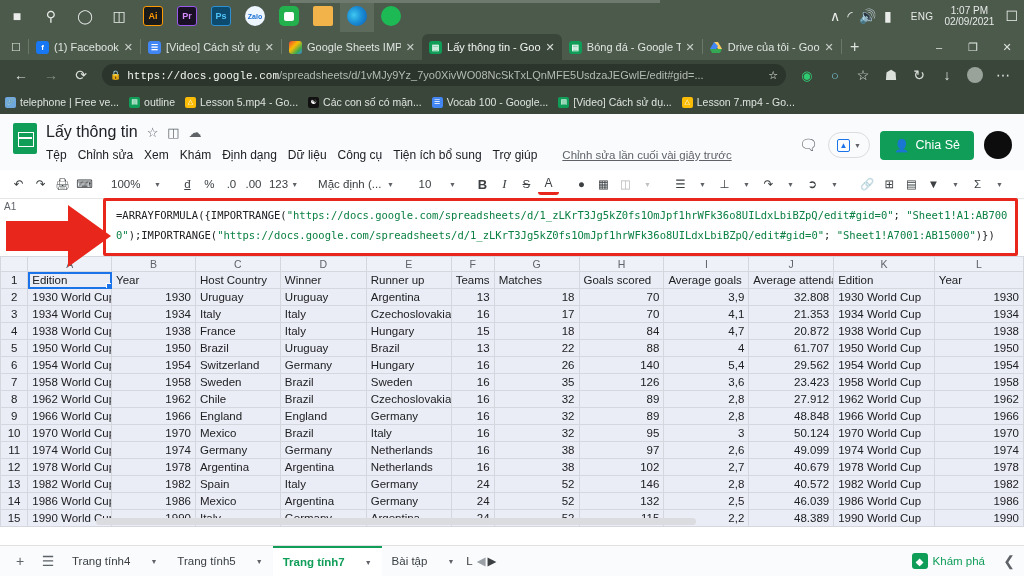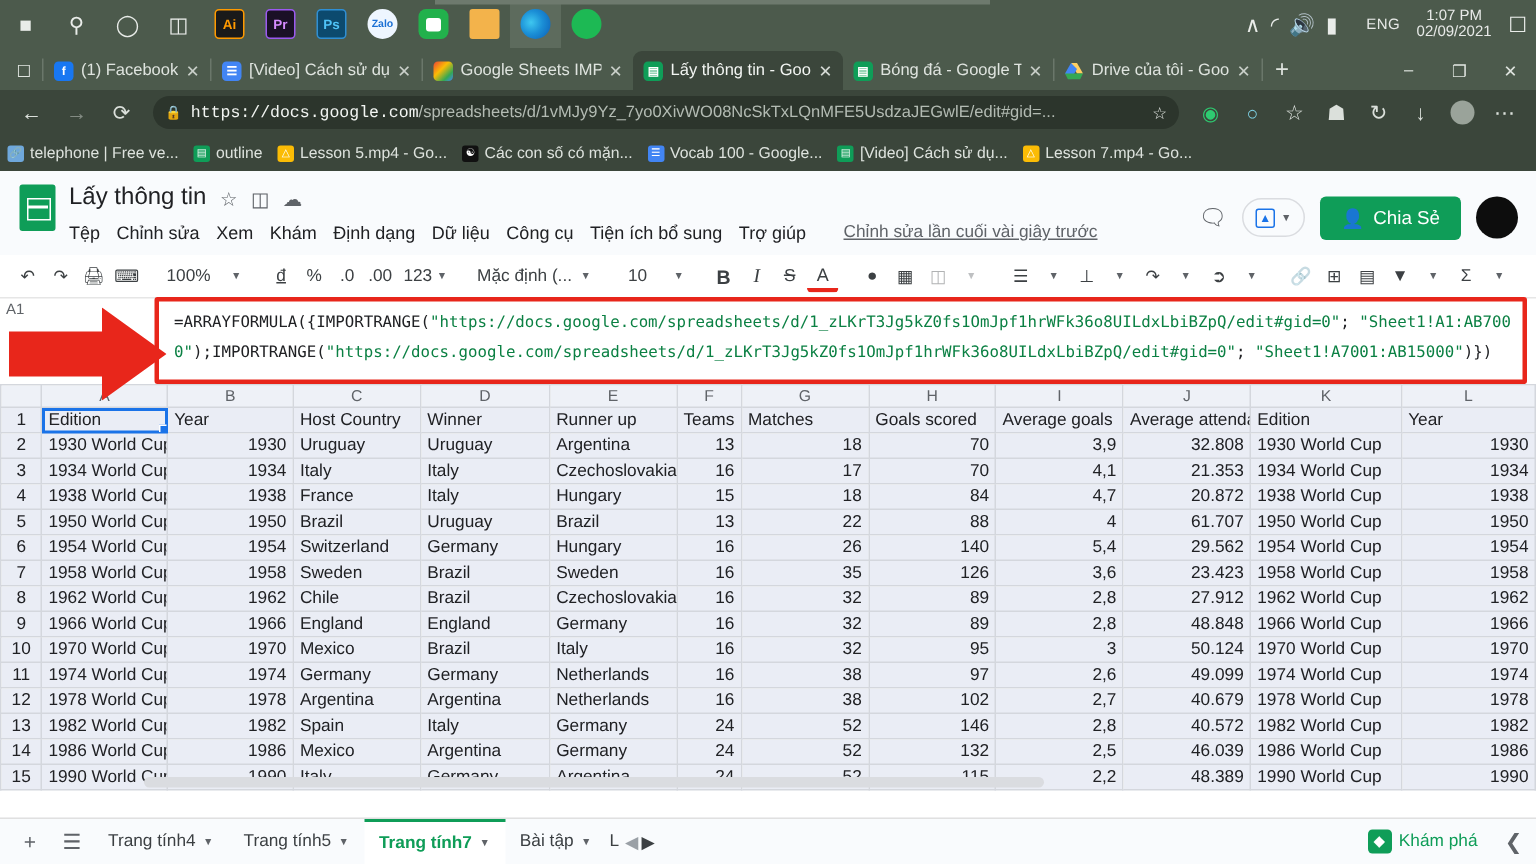--- a/index.html
+++ b/index.html
@@ -149,21 +149,21 @@
   td.selected::after { content:""; position:absolute; right:-2px; bottom:-2px; width:5px; height:5px;
      background:#1a73e8; border:1px solid #fff; }
   .corner { background:#eef1f7; width:26px; }
 
   
   #sheetbar { position:absolute; left:0; bottom:0; width:1024px; height:31px; background:#f9fbfd;
      border-top:1px solid #e0e0e0; display:flex; align-items:center; padding:0 6px;
      font-size:11.5px; color:#3c4043; }
   .sb-ico { width:28px; height:28px; display:flex; align-items:center; justify-content:center;
      color:#5f6368; font-size:14px; }
-  .stab { display:flex; align-items:center; gap:5px; padding:0 10px; height:31px;
+  .stab { display:flex; align-items:center; gap:20px; padding:0 10px; height:31px;
      white-space:nowrap; }
   .stab.active { color:#0f9d58; background:#fff; font-weight:bold; border-top:2px solid #0f9d58; }
   .stab .caret { color:#5f6368; }
   #sb-nav { display:flex; align-items:center; color:#9aa0a6; gap:2px; margin-left:2px; }
   #sb-right { margin-left:auto; display:flex; align-items:center; gap:6px; }
   #explore { display:flex; align-items:center; gap:5px; padding:3px 9px; border-radius:14px;
      color:#0f9d58; font-size:11.5px; }
   #explore .ei { width:16px; height:16px; background:#0f9d58; border-radius:3px;
      display:flex; align-items:center; justify-content:center; color:#fff; font-size:10px; }
   

